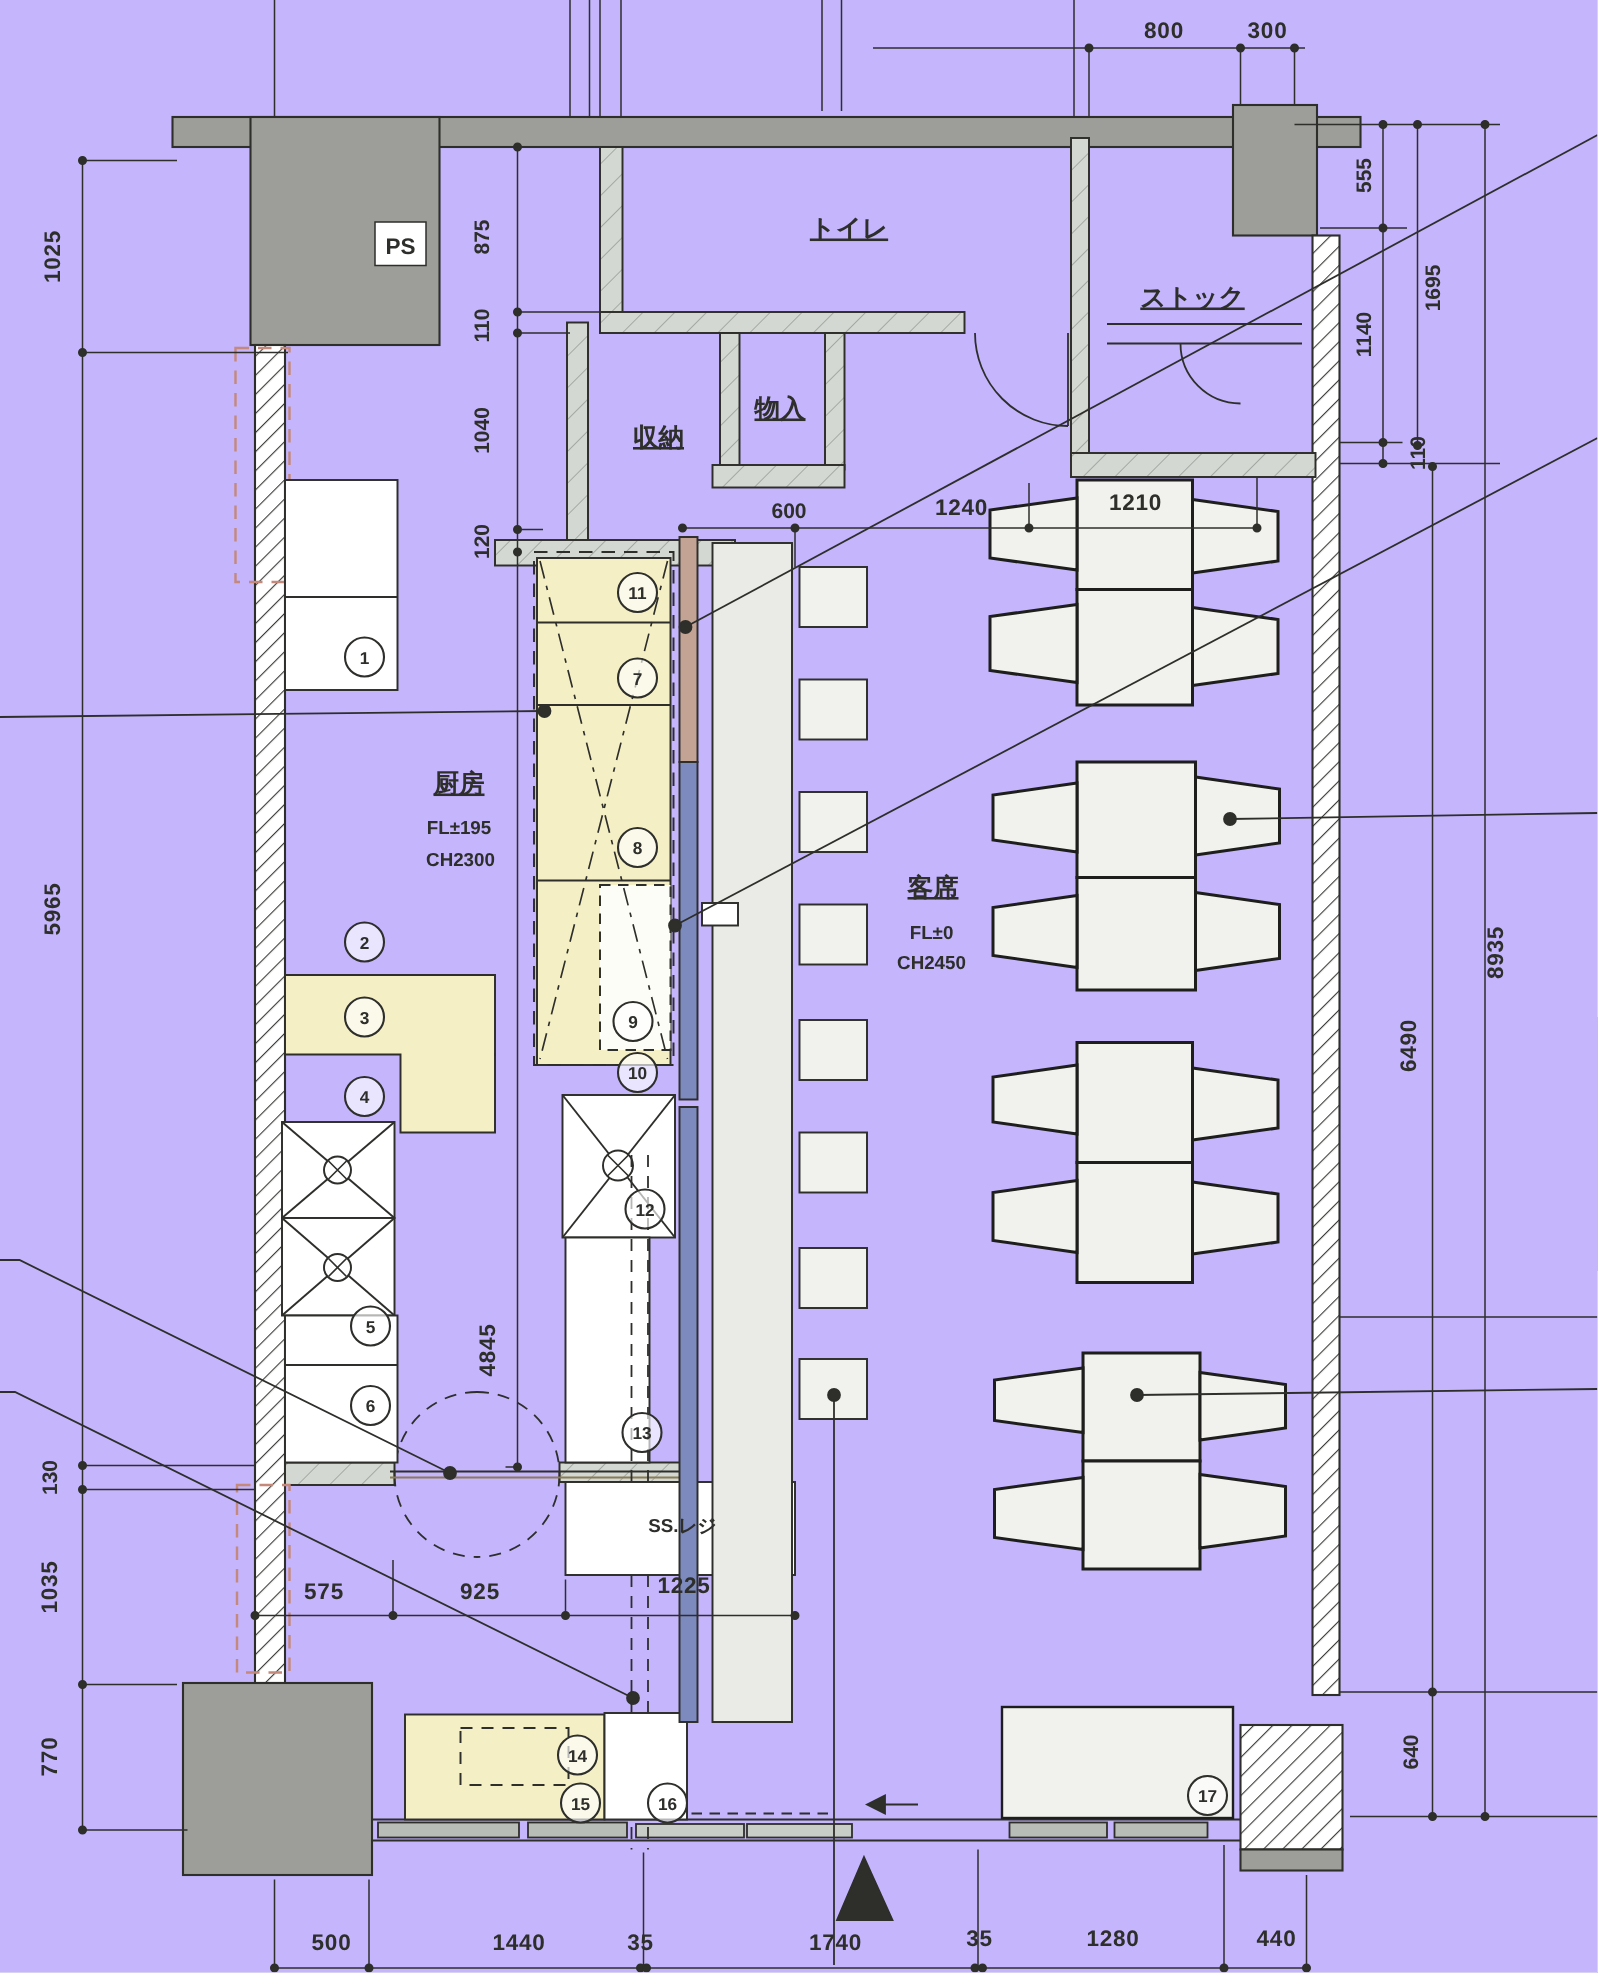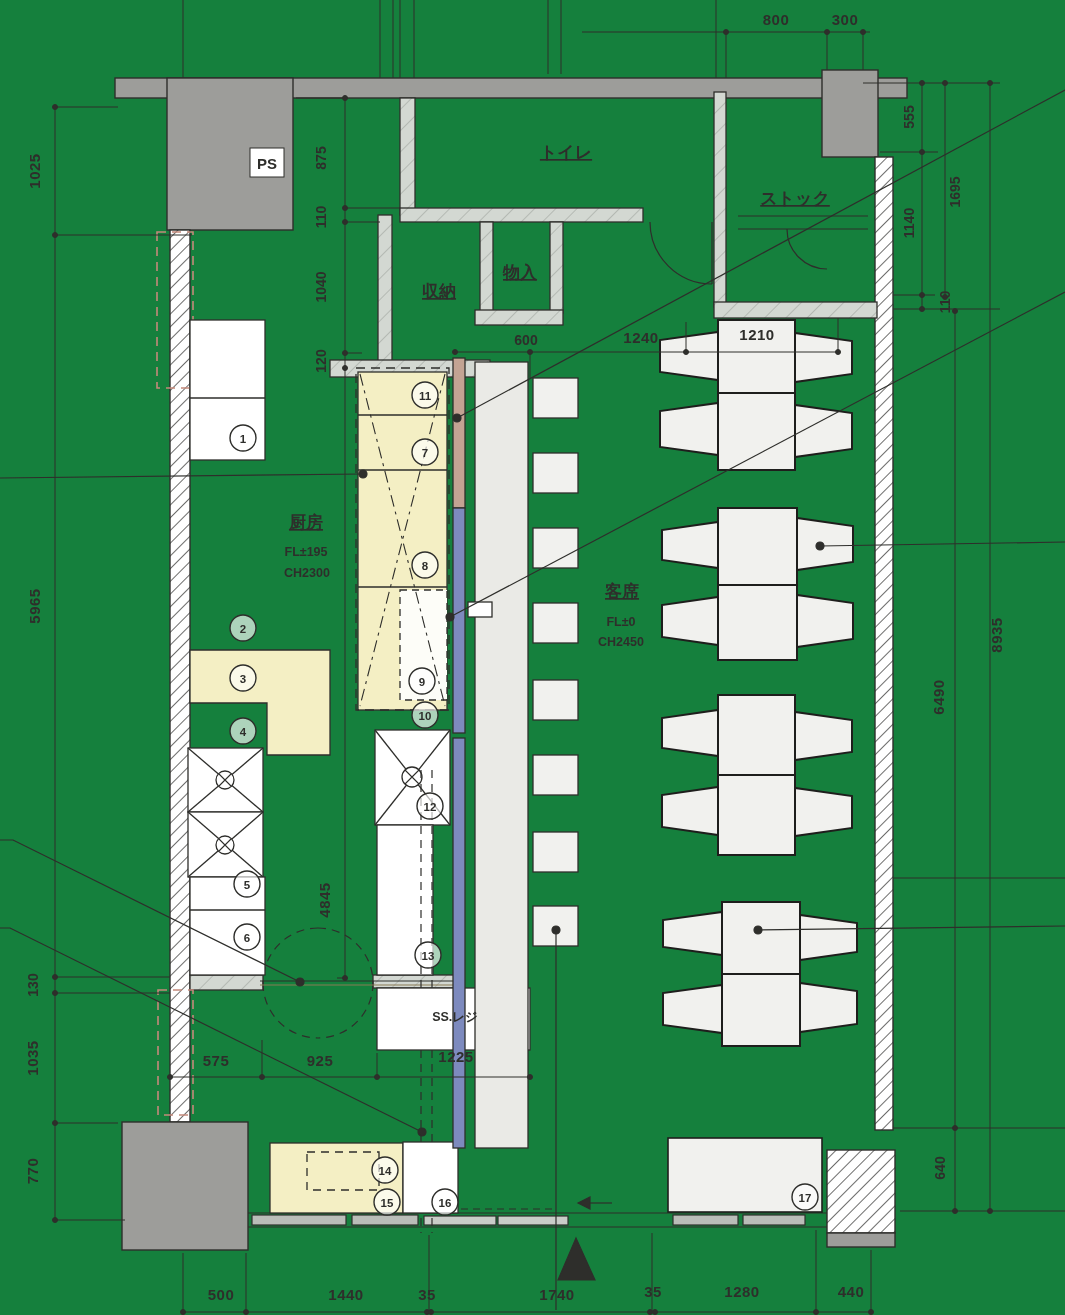--- a/index.html
+++ b/index.html
@@ -1,16 +1,16 @@
 <!DOCTYPE html>
 <html><head>
 <meta charset="utf-8">
 <style>
   html,body{margin:0;padding:0;background:#e8e8e4;}
-  .stage{width:1065px;height:1315px;background:#15803d;position:relative;margin:0 auto;
+  .stage{width:1065px;height:1315px;background:#c4b5fd;position:relative;margin:0 auto;
          font-family:"Liberation Sans",sans-serif;}
   svg{display:block}
   text{fill:#2e2e2b;}
   .dim{font-size:15px;font-weight:bold;letter-spacing:.5px;}
   .dims{font-size:14px;font-weight:bold;}
   .room{font-size:17px;font-weight:bold;text-decoration:underline;}
   .sub{font-size:12.5px;font-weight:bold;}
   .circ{font-size:11.5px;font-weight:bold;}
   .ps{font-size:15px;font-weight:bold;}
 </style>

